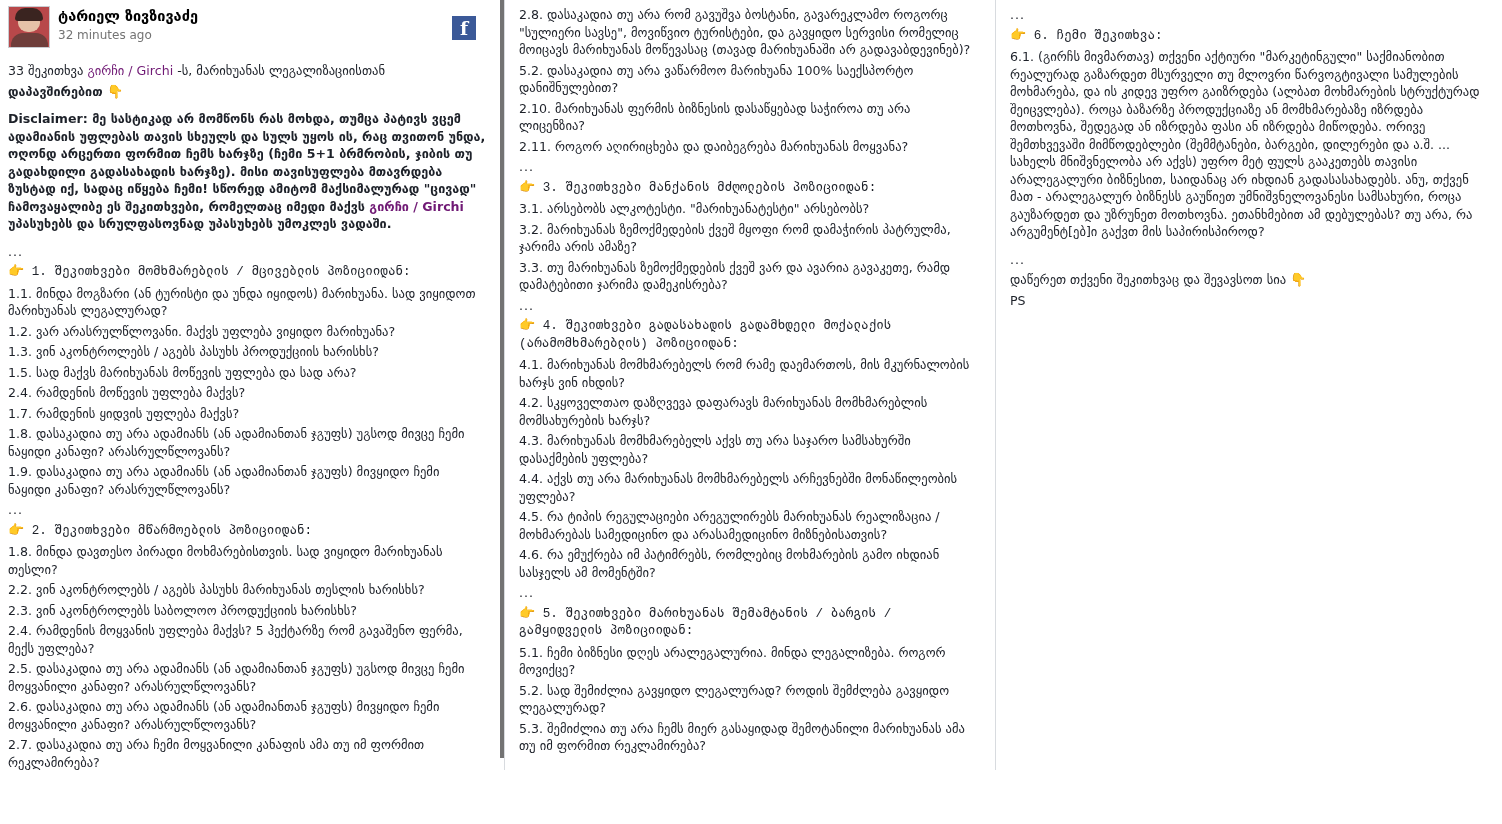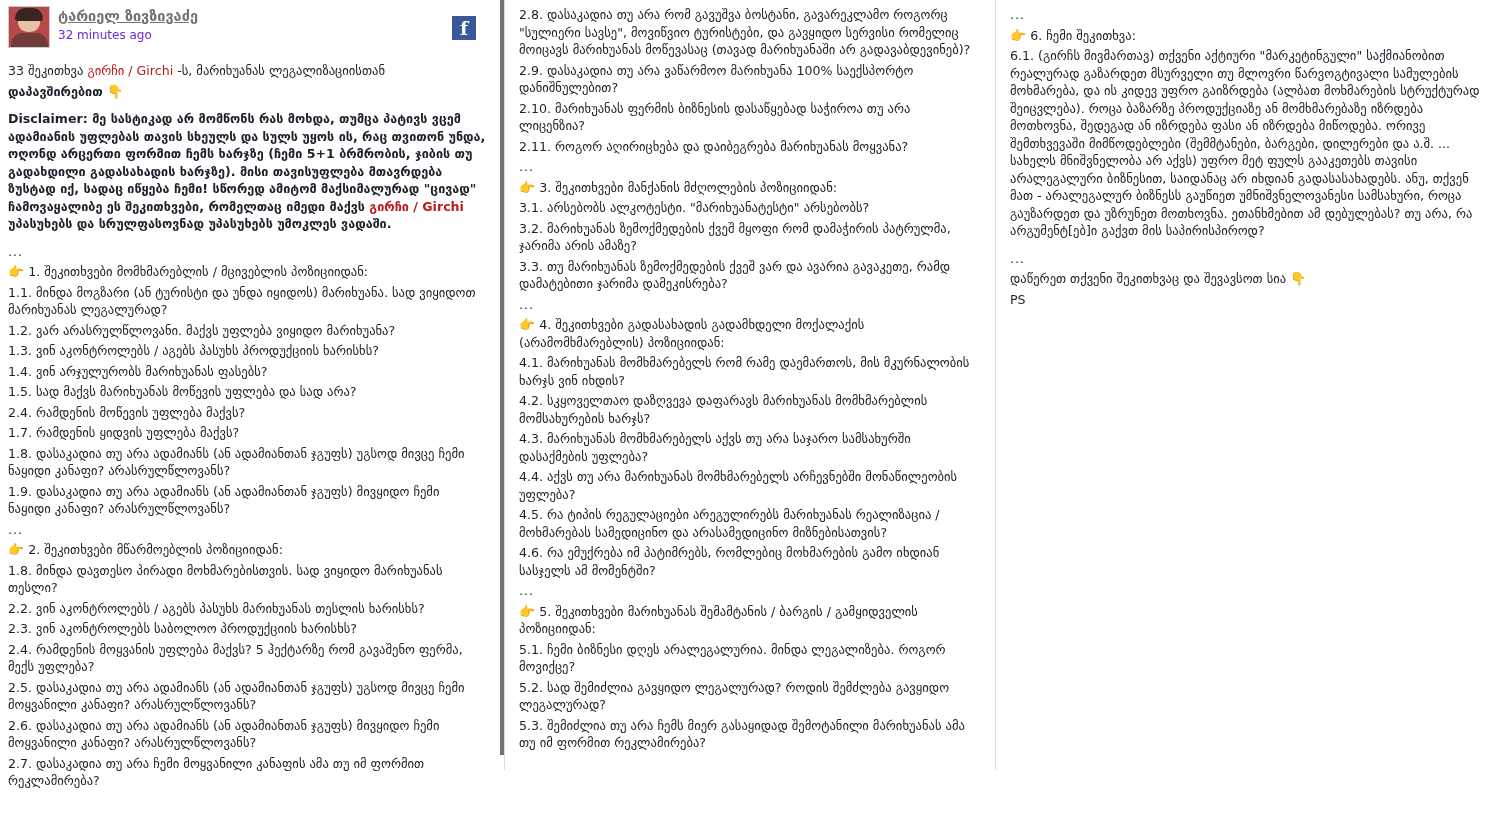--- a/index.html
+++ b/index.html
@@ -95,29 +95,28 @@
     width: 37px;
     height: 16px;
     border-radius: 12px 12px 0 0;
     background: #6e3d3a;
   }
   .name-block {
     margin-left: 8px;
     padding-top: 1px;
   }
   .author-name {
-    color: #737373;
+    color: #000000;
     font-size: 14.5px;
     font-weight: bold;
     line-height: 18px;
     display: block;
-    text-decoration: underline;
   }
   .timestamp {
-    color: #6d28d9;
+    color: #737373;
     font-size: 12px;
     line-height: 16px;
     display: block;
     margin-top: 2px;
   }
   .fb-badge {
     position: absolute;
     right: 10px;
     top: 10px;
     width: 24px;
@@ -138,33 +137,34 @@
     word-wrap: break-word;
   }
   .body-text p.gap {
     margin-bottom: 10px;
     font-weight: bold;
   }
   .body-text p.spacer-top {
     margin-top: 10px;
   }
   .link {
-    color: #b91c1c;
+    color: #701a75;
   }
   .dots {
     color: #1d2129;
     letter-spacing: 1px;
   }
   .hand {
     color: #e8a33d;
     font-size: 13px;
   }
   .heading {
     font-size: 12.6px;
     line-height: 17.5px;
+    font-family: Liberation Mono, monospace;
   }
 </style>
 </head>
 <body>
 
 <div class="page">
   <div class="columns">
 
     <div class="col col-1">
 
@@ -185,21 +185,20 @@
         <p><span>33 შეკითხვა </span><span class="link">გირჩი / Girchi</span><span> -ს, მარიხუანას ლეგალიზაციისთან</span></p>
         <p class="gap"><span>დაპავშირებით </span><span class="hand">👇</span></p>
 
         <p class="gap"><span>Disclaimer: მე სასტიკად არ მომწონს რას მოხდა, თუმცა პატივს ვცემ ადამიანის უფლებას თავის სხეულს და სულს უყოს ის, რაც თვითონ უნდა, ოღონდ არცერთი ფორმით ჩემს ხარჯზე (ჩემი 5+1 ბრმრობის, ჯიბის თუ გადახდილი გადასახადის ხარჯზე). მისი თავისუფლება მთავრდება ზუსტად იქ, სადაც იწყება ჩემი! სწორედ ამიტომ მაქსიმალურად "ცივად" ჩამოვაყალიბე ეს შეკითხვები, რომელთაც იმედი მაქვს </span><span class="link">გირჩი / Girchi</span><span> უპასუხებს და სრულფასოვნად უპასუხებს უმოკლეს ვადაში.</span></p>
 
         <p class="dots">...</p>
         <p class="heading"><span class="hand">👉</span> <span>1. შეკითხვები მომხმარებლის / მცივებლის პოზიციიდან:</span></p>
         <p>1.1. მინდა მოგზარი (ან ტურისტი და უნდა იყიდოს) მარიხუანა. სად ვიყიდოთ მარიხუანას ლეგალურად?</p>
         <p>1.2. ვარ არასრულწლოვანი. მაქვს უფლება ვიყიდო მარიხუანა?</p>
         <p>1.3. ვინ აკონტროლებს / აგებს პასუხს პროდუქციის ხარისხს?</p>
-        <p>1.4. ვინ არჯულურობს მარიხუანას ფასებს?</p>
         <p>1.5. სად მაქვს მარიხუანას მოწევის უფლება და სად არა?</p>
         <p>2.4. რამდენის მოწევის უფლება მაქვს?</p>
         <p>1.7. რამდენის ყიდვის უფლება მაქვს?</p>
         <p>1.8. დასაკადია თუ არა ადამიანს (ან ადამიანთან ჯგუფს) უგსოდ მივცე ჩემი ნაყიდი კანაფი? არასრულწლოვანს?</p>
         <p>1.9. დასაკადია თუ არა ადამიანს (ან ადამიანთან ჯგუფს) მივყიდო ჩემი ნაყიდი კანაფი? არასრულწლოვანს?</p>
         <p class="dots">...</p>
 
         <p class="heading"><span class="hand">👉</span> <span>2. შეკითხვები მწარმოებლის პოზიციიდან:</span></p>
         <p>1.8. მინდა დავთესო პირადი მოხმარებისთვის. სად ვიყიდო მარიხუანას თესლი?</p>
         <p>2.2. ვინ აკონტროლებს / აგებს პასუხს მარიხუანას თესლის ხარისხს?</p>
@@ -207,21 +206,21 @@
         <p>2.4. რამდენის მოყვანის უფლება მაქვს? 5 ჰექტარზე რომ გავაშენო ფერმა, მექს უფლება?</p>
         <p>2.5. დასაკადია თუ არა ადამიანს (ან ადამიანთან ჯგუფს) უგსოდ მივცე ჩემი მოყვანილი კანაფი? არასრულწლოვანს?</p>
         <p>2.6. დასაკადია თუ არა ადამიანს (ან ადამიანთან ჯგუფს) მივყიდო ჩემი მოყვანილი კანაფი? არასრულწლოვანს?</p>
         <p>2.7. დასაკადია თუ არა ჩემი მოყვანილი კანაფის ამა თუ იმ ფორმით რეკლამირება?</p>
       </div>
     </div>
 
     <div class="col col-2">
       <div class="body-text">
         <p>2.8. დასაკადია თუ არა რომ გავუშვა ბოსტანი, გავარეკლამო როგორც "სულიერი სავსე", მოვიწვიო ტურისტები, და გავყიდო სერვისი რომელიც მოიცავს მარიხუანას მოწევასაც (თავად მარიხუანაში არ გადავაბდევინებ)?</p>
-        <p>2.9. დასაკადია თუ არა ვაწარმოო მარიხუანა 100% საექსპორტო დანიშნულებით?</p>
+        <p>5.2. დასაკადია თუ არა ვაწარმოო მარიხუანა 100% საექსპორტო დანიშნულებით?</p>
         <p>2.10. მარიხუანას ფერმის ბიზნესის დასაწყებად საჭიროა თუ არა ლიცენზია?</p>
         <p>2.11. როგორ აღირიცხება და დაიბეგრება მარიხუანას მოყვანა?</p>
         <p class="dots">...</p>
 
         <p class="heading"><span class="hand">👉</span> <span>3. შეკითხვები მანქანის მძღოლების პოზიციიდან:</span></p>
         <p>3.1. არსებობს ალკოტესტი. "მარიხუანატესტი" არსებობს?</p>
         <p>3.2. მარიხუანას ზემოქმედების ქვეშ მყოფი რომ დამაჭირის პატრულმა, ჯარიმა არის ამაზე?</p>
         <p>3.3. თუ მარიხუანას ზემოქმედების ქვეშ ვარ და ავარია გავაკეთე, რამდ დამატებითი ჯარიმა დამეკისრება?</p>
         <p class="dots">...</p>
 

